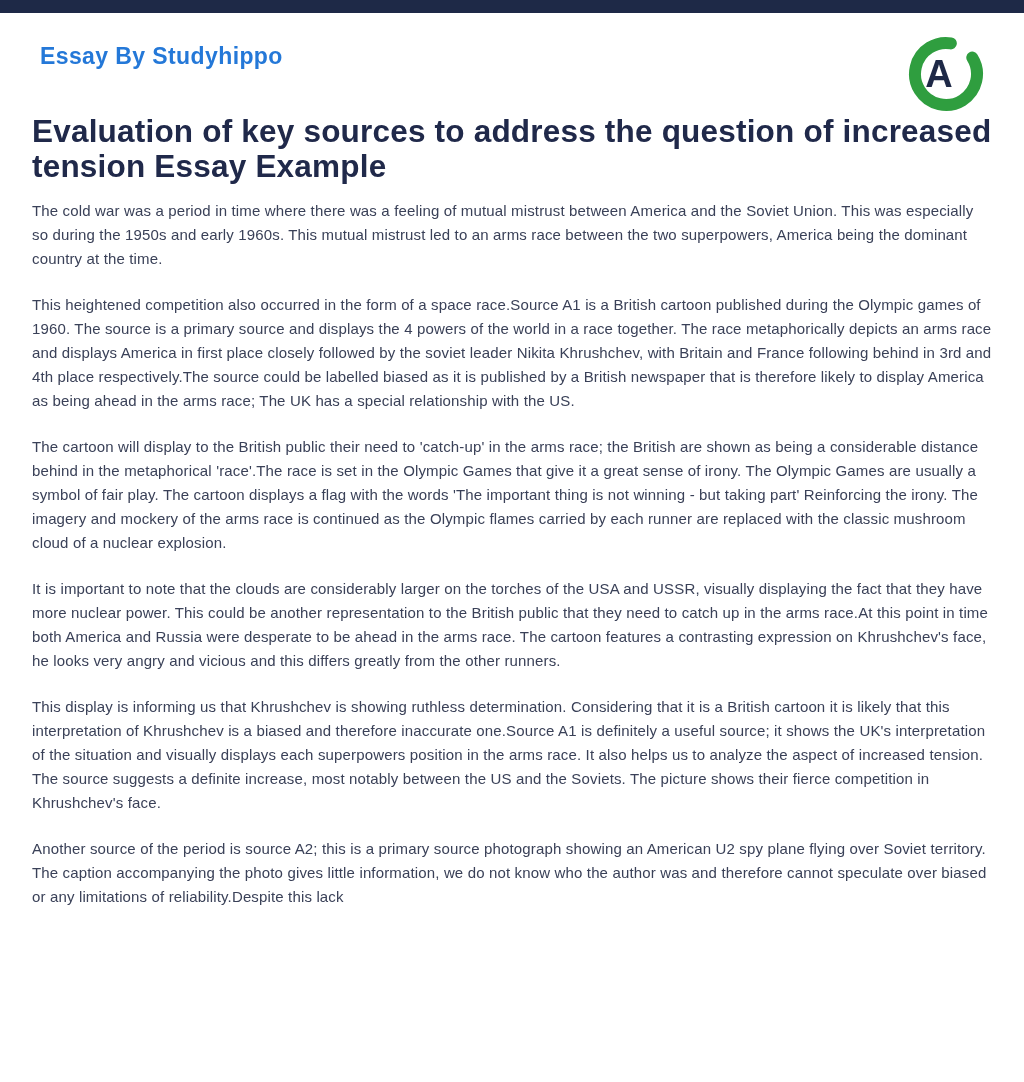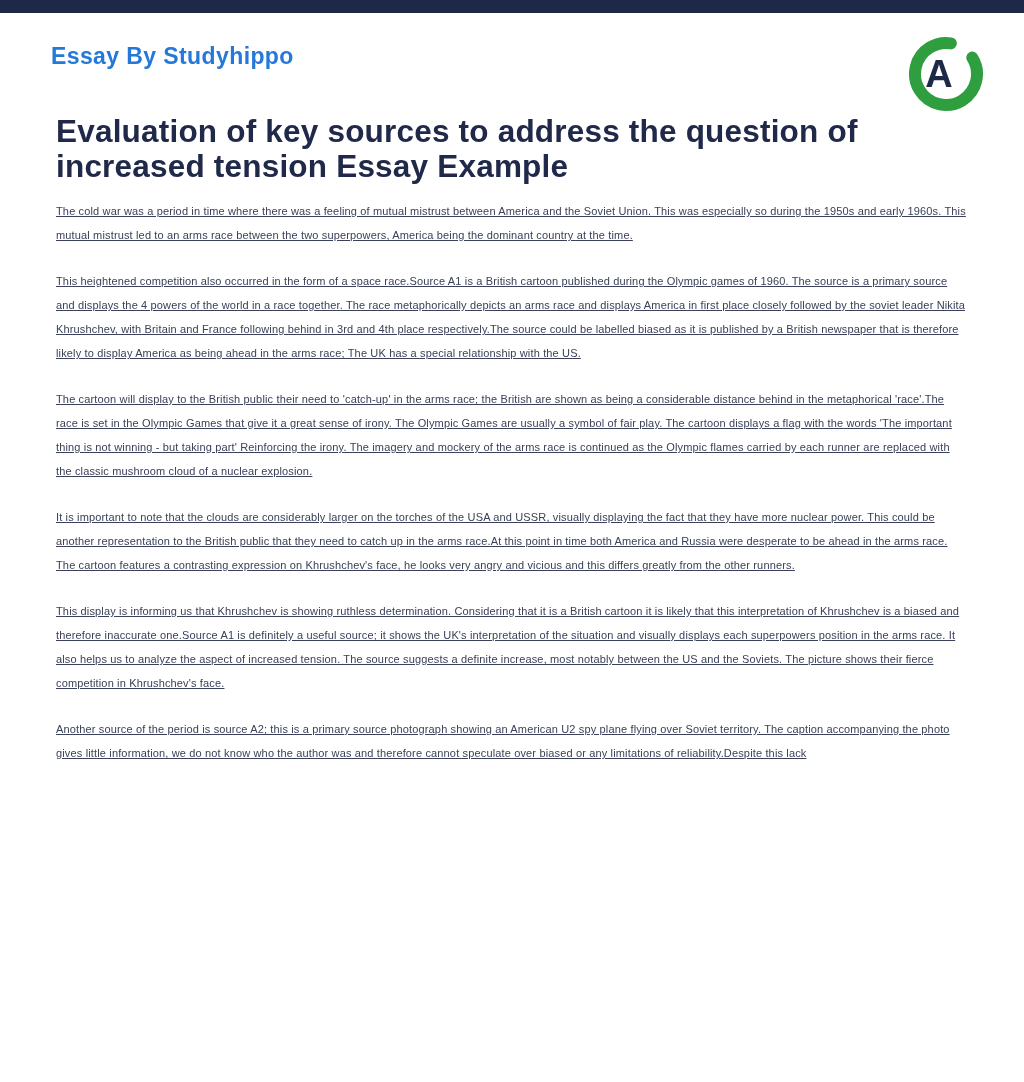--- a/index.html
+++ b/index.html
@@ -14,21 +14,21 @@
     font-family: "Liberation Sans", sans-serif;
     -webkit-font-smoothing: antialiased;
   }
   .top-bar {
     width: 100%;
     height: 13px;
     background: #1e2947;
   }
   .header {
     position: relative;
-    padding: 0 51px;
+    padding: 0 40px;
   }
   .site-title {
     display: inline-block;
     margin-top: 30px;
     font-size: 23px;
     font-weight: 700;
     letter-spacing: 0.4px;
     color: #2478d8;
     text-decoration: none;
     cursor: pointer;
@@ -48,37 +48,36 @@
   .logo {
     position: absolute;
     top: 23px;
     right: 40px;
     width: 76px;
     height: 76px;
     cursor: pointer;
   }
   .logo svg { display: block; width: 76px; height: 76px; }
   .article {
-    padding: 0 56px;
+    padding: 0 32px;
   }
   .page-title {
     margin: 44px 0 0 0;
     font-size: 31.5px;
     line-height: 35px;
     font-weight: 700;
     letter-spacing: 0.2px;
     color: #20294a;
   }
   .essay-paragraph {
     margin: 22px 0 0 0;
-    font-size: 11px;
+    font-size: 15px;
     line-height: 24px;
     letter-spacing: 0.15px;
     color: #3a4158;
-    text-decoration: underline;
   }
   .essay-paragraph:first-of-type {
     margin-top: 15px;
   }
 </style>
 </head>
 <body>
 
 <div class="top-bar"></div>
 

